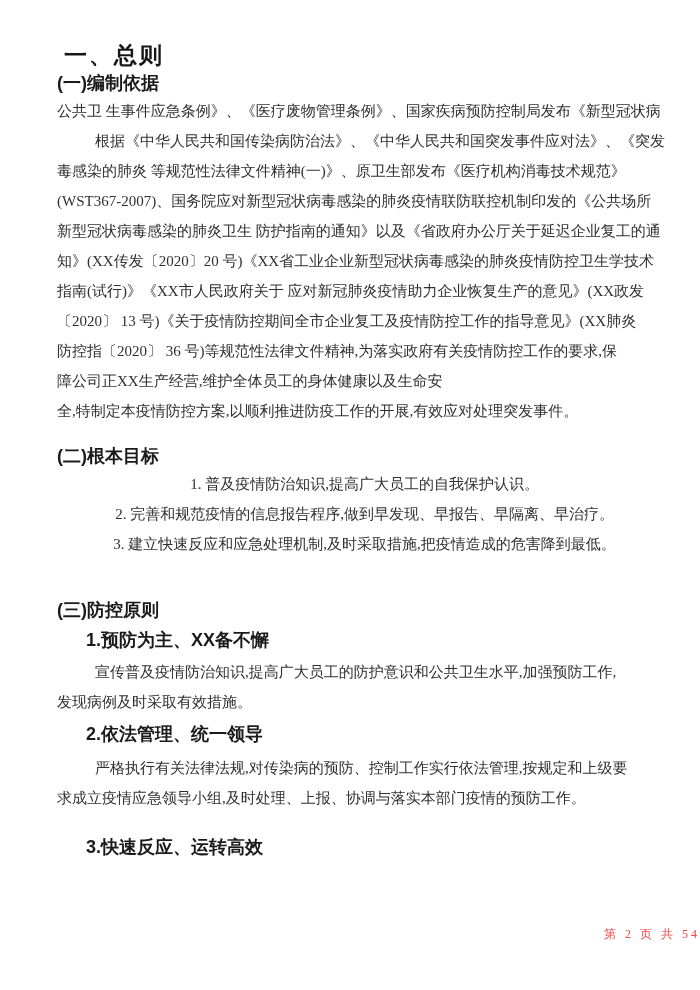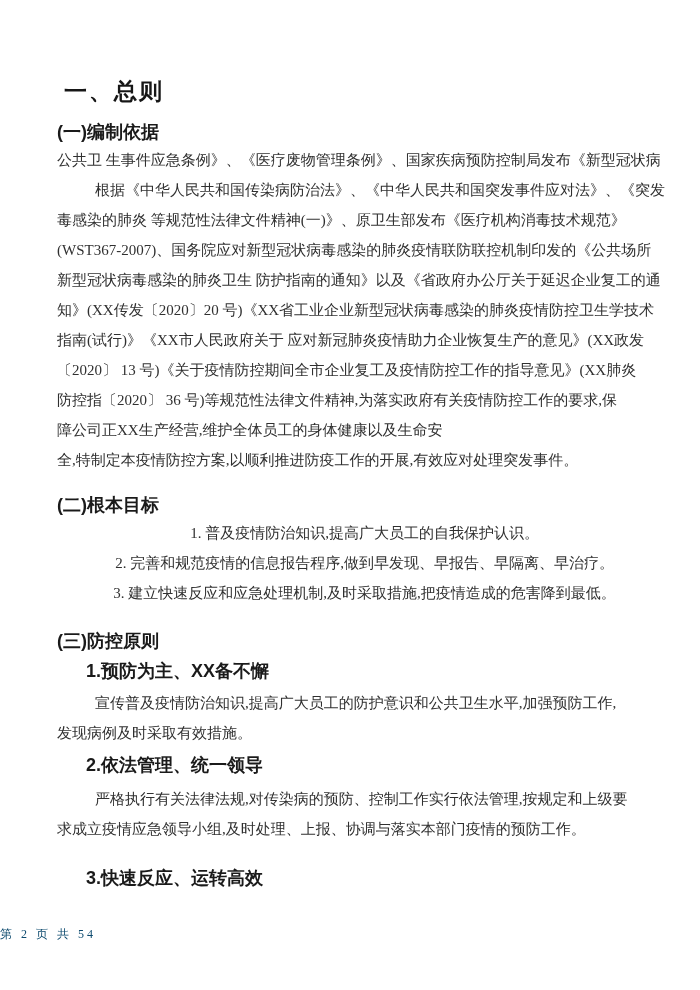--- a/index.html
+++ b/index.html
@@ -9,51 +9,51 @@
     background:#ffffff;
     overflow:hidden;
     color:#2e2e2e;
     font-family:"Liberation Serif","DejaVu Serif",serif;
   }
   .content{padding:0 57px;}
   .h1{
     font-family:"Liberation Sans","DejaVu Sans",sans-serif;
     font-weight:bold;font-size:23px;line-height:30px;
     color:#161616;letter-spacing:2px;
-    margin:76px 0 0 7px;white-space:nowrap;
+    margin:40px 0 0 7px;white-space:nowrap;
   }
   .h2{
     font-family:"Liberation Sans","DejaVu Sans",sans-serif;
     font-weight:bold;font-size:18px;line-height:26px;
     color:#1a1a1a;margin:0;white-space:nowrap;
   }
-  .h2-basis{margin-top:13px;}
+  .h2-basis{}
   .h2-goals{margin-top:17px;}
-  .h2-principles{margin-top:20px;}
+  .h2-principles{margin-top:38px;}
   .h3{
     font-family:"Liberation Sans","DejaVu Sans",sans-serif;
     font-weight:bold;font-size:18px;line-height:26px;
     color:#1a1a1a;margin:4px 0 0 29px;white-space:nowrap;
   }
   .h3-sub2{}
   .h3-sub3{margin-top:21px;}
   .para{margin:0;}
   .para-sub1{margin-top:4px;}
   .para-sub2{margin-top:6px;}
   .ln{
     display:block;font-size:15px;line-height:30px;
     color:#303030;white-space:nowrap;
   }
   .ind{text-indent:38px;}
   .goal-list{padding-left:29px;text-align:center;}
   .goal-item{font-size:15px;line-height:30px;color:#303030;white-space:nowrap;}
   .footer{
     position:absolute;top:926px;left:0;width:700px;
-    text-align:left;font-size:12px;line-height:16px;
-    color:#0c4a6e;letter-spacing:3px;
+    text-align:right;font-size:12px;line-height:16px;
+    color:#ef4444;letter-spacing:3px;
   }
 </style>
 </head>
 <body>
 
 <div class="page">
   <div class="content">
 
     <div class="h1">一、总则</div>
 

